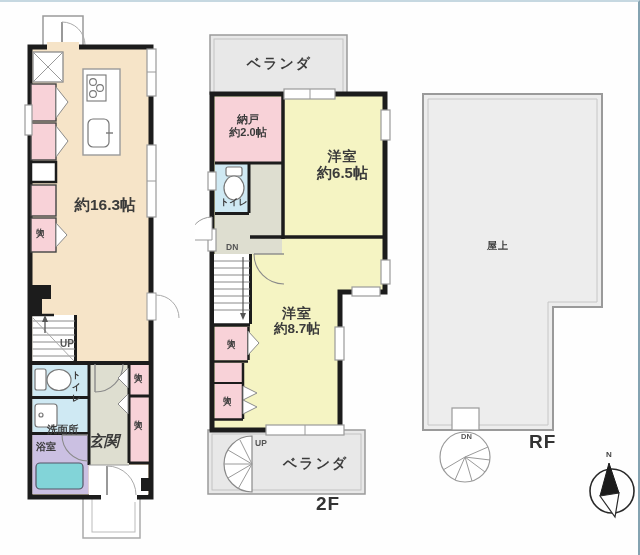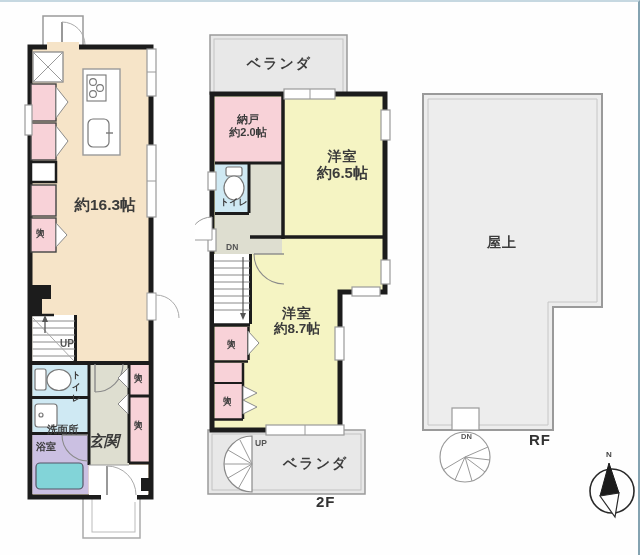--- a/index.html
+++ b/index.html
@@ -5,21 +5,21 @@
   html,body{margin:0;padding:0;background:#fff;}
   #plan{
     position:relative;width:640px;height:555px;background:#fefefe;overflow:hidden;
     border-top:2px solid #c6d8e1;border-right:2px solid #84a3b1;box-sizing:border-box;
     font-family:"Liberation Sans","DejaVu Sans",sans-serif;
   }
   svg{position:absolute;top:0;left:0;}
   .lbl{position:absolute;color:#3b3b3b;font-weight:bold;line-height:1.15;white-space:nowrap;text-align:right;}
   .ctr{text-align:center;}
   .v{writing-mode:vertical-rl;text-orientation:upright;letter-spacing:1px;}
-  .floor-tag{font-size:15px;color:#333;letter-spacing:1px;}
+  .floor-tag{font-size:19px;color:#333;letter-spacing:1px;}
 </style>
 </head>
 <body>
 
 <div id="plan">
 
   <svg width="200" height="555" viewBox="0 0 200 555">
 
     <g>
       <rect x="43" y="14" width="40" height="31" fill="#ffffff" stroke="#9a9a9a" stroke-width="1.5"></rect>
@@ -282,18 +282,18 @@
   <div class="lbl v" style="left:226px;top:331px;font-size:8px;">物入</div>
   <div class="lbl v" style="left:222px;top:388px;font-size:8px;">物入</div>
   <div class="lbl ctr" style="left:256px;top:303px;width:82px;">
     <div style="font-size:14px;letter-spacing:1px;">洋室</div>
     <div style="font-size:13.5px;">約8.7帖</div>
   </div>
   <div class="lbl" style="left:255px;top:437px;font-size:8.5px;color:#555;">UP</div>
   <div class="lbl" style="left:283px;top:453px;font-size:14px;letter-spacing:2px;">ベランダ</div>
   <div class="lbl floor-tag" style="left:316px;top:491px;">2F</div>
 
-  <div class="lbl" style="left:487px;top:232px;font-size:14px;letter-spacing:1px;">屋上</div>
+  <div class="lbl" style="left:487px;top:238px;font-size:10px;letter-spacing:1px;">屋上</div>
   <div class="lbl" style="left:461px;top:431px;font-size:7.5px;color:#555;">DN</div>
   <div class="lbl floor-tag" style="left:529px;top:429px;">RF</div>
   <div class="lbl" style="left:606px;top:448px;font-size:8px;color:#444;">N</div>
 
 </div>
 
 </body></html>

